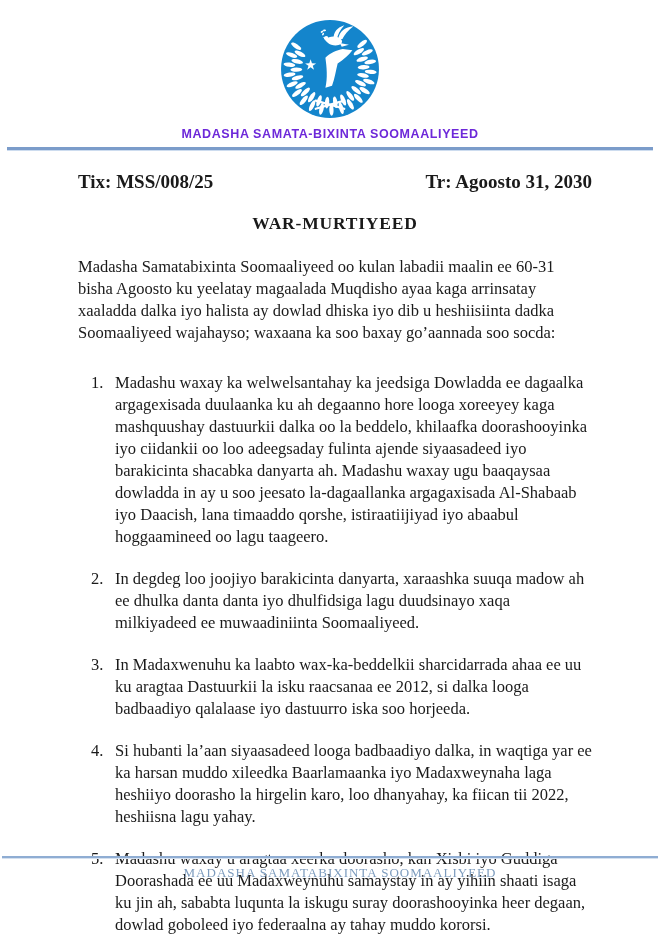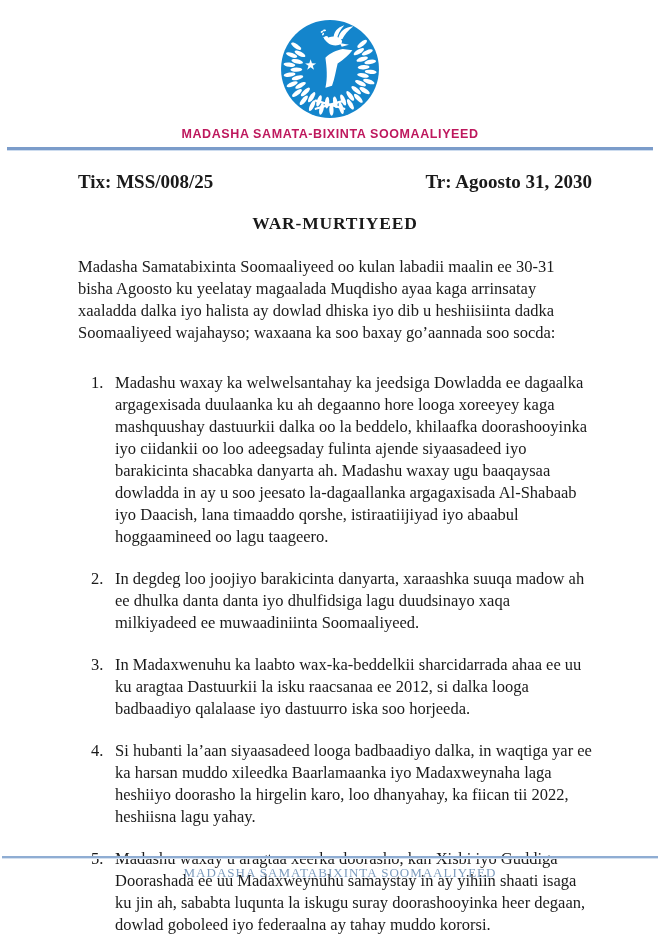--- a/index.html
+++ b/index.html
@@ -17,21 +17,21 @@
   }
   
   .header { padding-top: 18px; text-align: center; }
   .logo { width: 102px; height: 102px; display: inline-block; }
   .org-name {
     margin-top: 3px;
     font-family: "Liberation Sans", sans-serif;
     font-weight: 700;
     font-size: 12.5px;
     letter-spacing: 0.6px;
-    color: #be185d;
+    color: #6d28d9;
   }
   .header-rule {
     margin: 6px 7px 0 7px;
     height: 3px;
     background: #7b9cca;
     box-shadow: 0 1px 0 #cddcef;
   }
   
   .content { padding: 0 68px 0 78px; }
   .meta-row {
@@ -160,21 +160,21 @@
   </div>
 
   <div class="content">
     <div class="meta-row">
       <span>Tix: MSS/008/25</span>
       <span>Tr: Agoosto 31, 2030</span>
     </div>
 
     <div class="doc-title">WAR-MURTIYEED</div>
 
-    <p class="intro">Madasha Samatabixinta Soomaaliyeed oo kulan labadii maalin ee 30-31 bisha Agoosto ku yeelatay magaalada Muqdisho ayaa kaga arrinsatay xaaladda dalka iyo halista ay dowlad dhiska iyo dib u heshiisiinta dadka Soomaaliyeed wajahayso; waxaana ka soo baxay go’aannada soo socda:</p>
+    <p class="intro">Madasha Samatabixinta Soomaaliyeed oo kulan labadii maalin ee 60-31 bisha Agoosto ku yeelatay magaalada Muqdisho ayaa kaga arrinsatay xaaladda dalka iyo halista ay dowlad dhiska iyo dib u heshiisiinta dadka Soomaaliyeed wajahayso; waxaana ka soo baxay go’aannada soo socda:</p>
 
     <div class="resolution-list">
   <div class="resolution-item">
     <span class="resolution-number">1.</span>
     <span class="resolution-text">Madashu waxay ka welwelsantahay ka jeedsiga Dowladda ee dagaalka argagexisada duulaanka ku ah degaanno hore looga xoreeyey kaga mashquushay dastuurkii dalka oo la beddelo, khilaafka doorashooyinka iyo ciidankii oo loo adeegsaday fulinta ajende siyaasadeed iyo barakicinta shacabka danyarta ah. Madashu waxay ugu baaqaysaa dowladda in ay u soo jeesato la-dagaallanka argagaxisada Al-Shabaab iyo Daacish, lana timaaddo qorshe, istiraatiijiyad iyo abaabul hoggaamineed oo lagu taageero.</span>
   </div>
 
   <div class="resolution-item">
     <span class="resolution-number">2.</span>
     <span class="resolution-text">In degdeg loo joojiyo barakicinta danyarta, xaraashka suuqa madow ah ee dhulka danta danta iyo dhulfidsiga lagu duudsinayo xaqa milkiyadeed ee muwaadiniinta Soomaaliyeed.</span>

